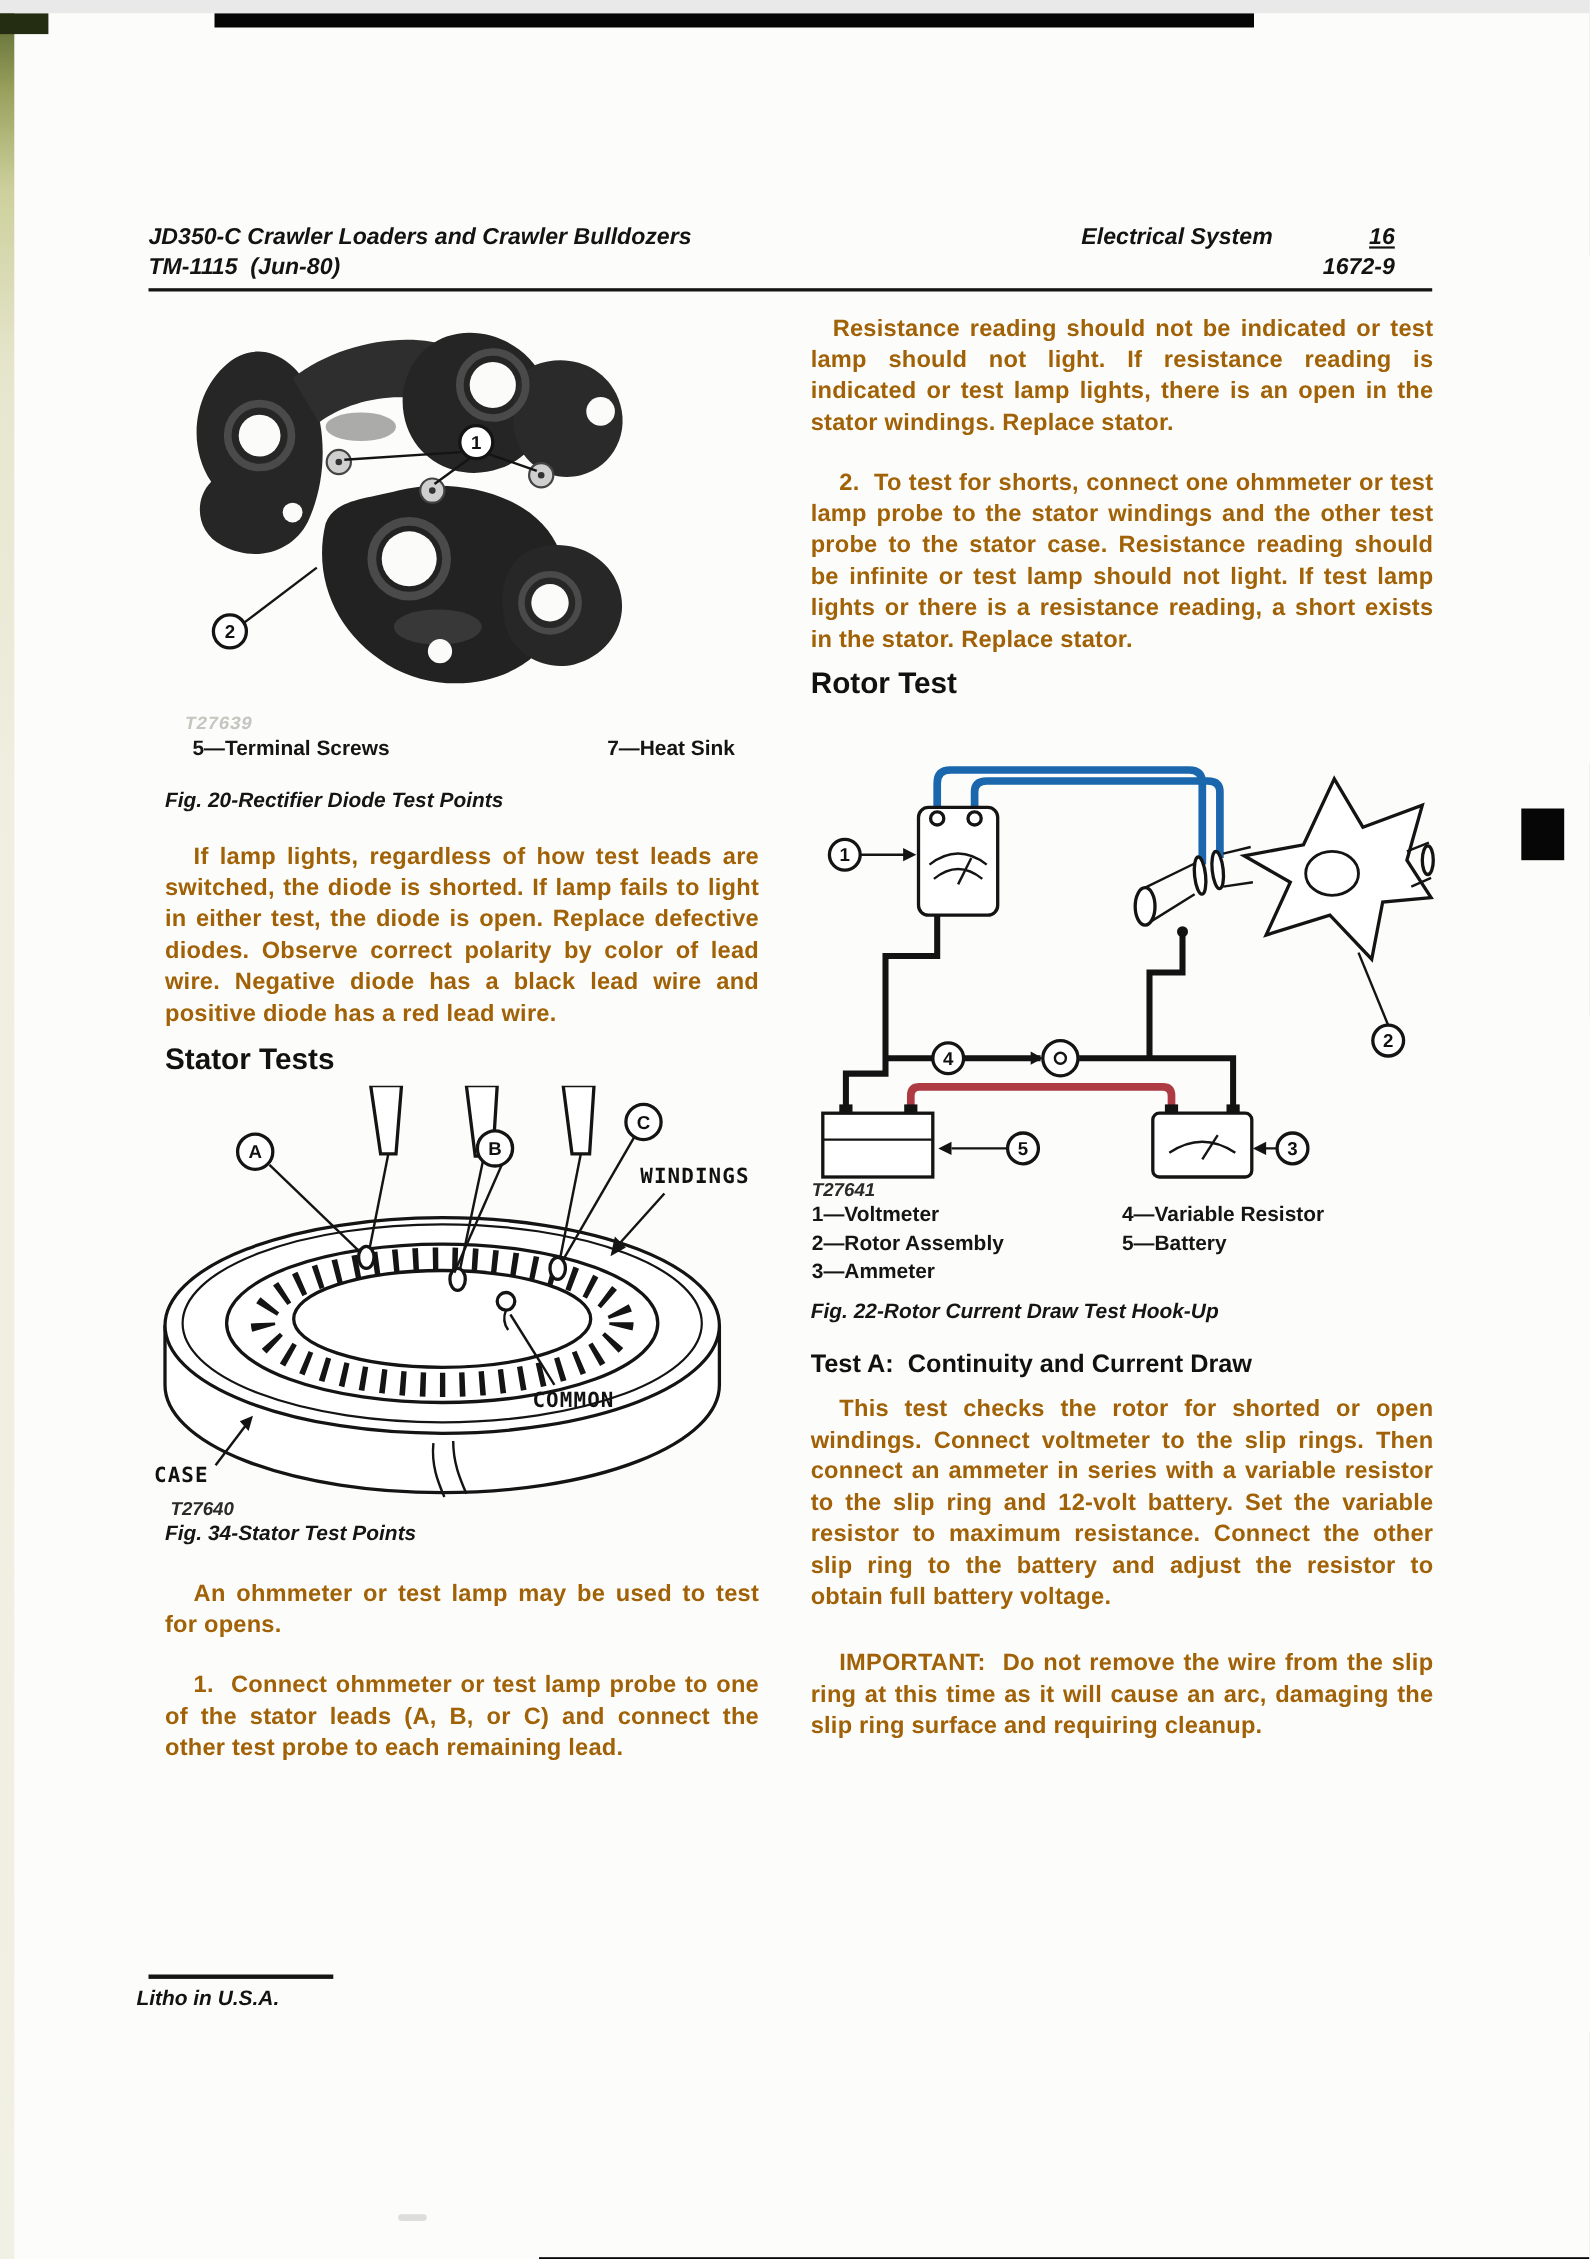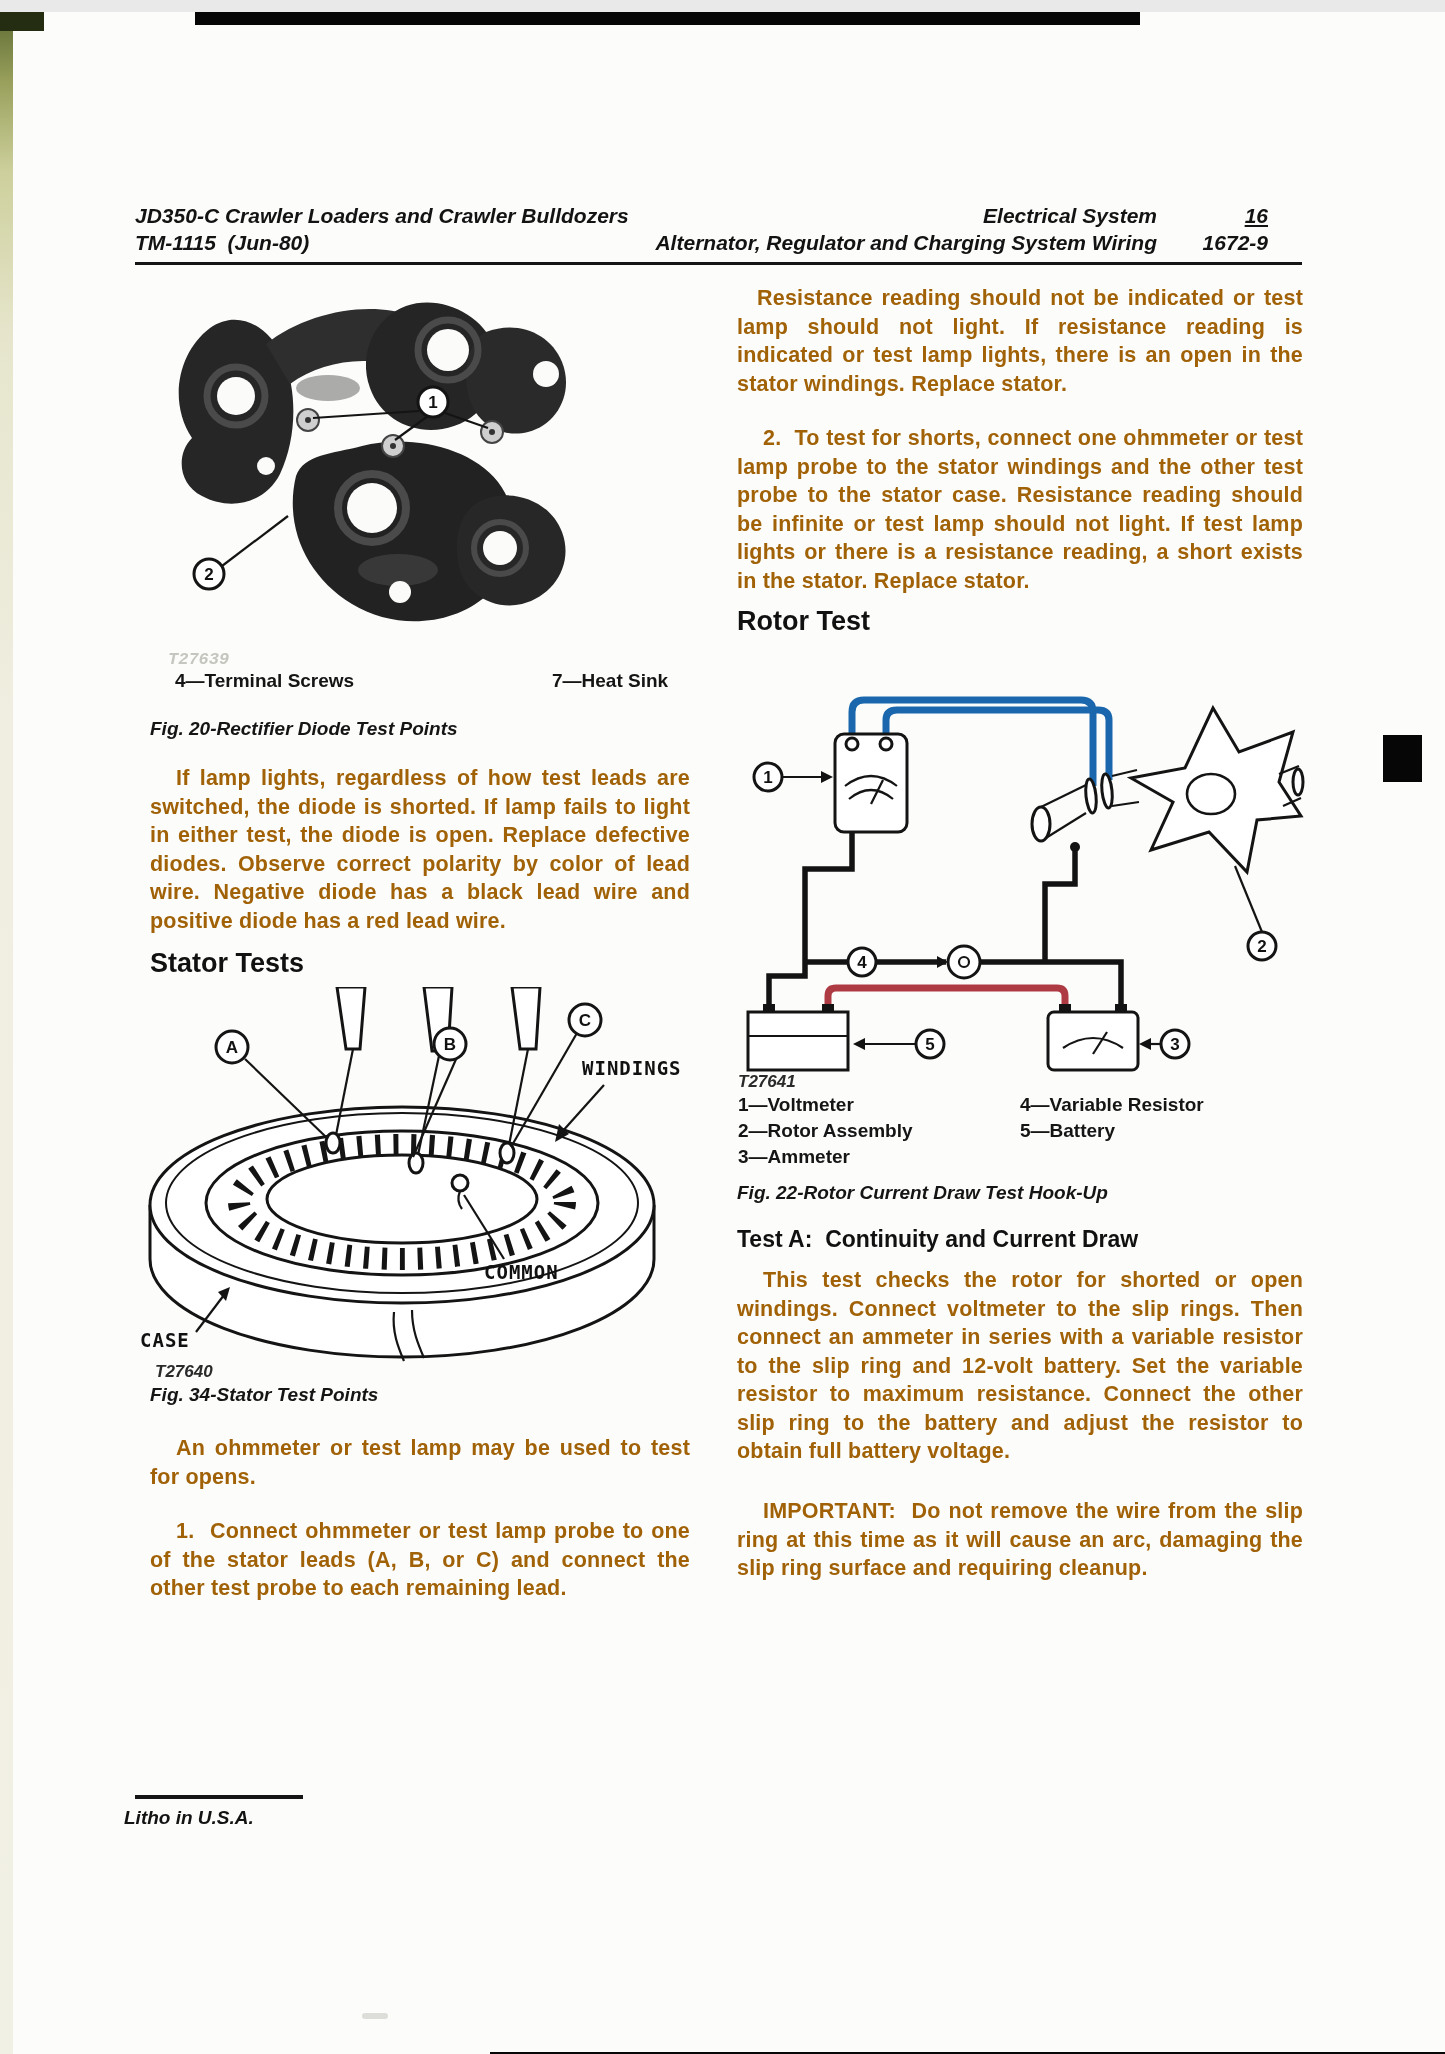--- a/index.html
+++ b/index.html
@@ -40,21 +40,20 @@
   <div class="abs corner" style="left:0;top:0;width:44px;height:19px;"></div>
   <div class="abs bar" style="left:195px;top:0;width:945px;height:13px;"></div>
   <div class="abs bar" style="left:1383px;top:723px;width:39px;height:47px;"></div>
   <div class="abs bar" style="left:490px;top:2040px;width:955px;height:14px;"></div>
   <div class="abs smudge" style="left:362px;top:2001px;width:26px;height:6px;"></div>
 
   <div class="abs hd" style="left:135px;top:192px;">JD350-C Crawler Loaders and Crawler Bulldozers</div>
   <div class="abs hd" style="left:700px;top:192px;width:457px;text-align:right;">Electrical System</div>
   <div class="abs hd" style="left:1180px;top:192px;width:88px;text-align:right;text-decoration:underline;">16</div>
   <div class="abs hd" style="left:135px;top:219px;">TM-1115&nbsp; (Jun-80)</div>
-  <div class="abs hd" style="left:600px;top:219px;width:557px;text-align:right;">Alternator, Regulator and Charging System Wiring</div>
   <div class="abs hd" style="left:1180px;top:219px;width:88px;text-align:right;">1672-9</div>
   <div class="abs rule" style="left:135px;top:250px;width:1167px;height:3px;"></div>
 
   <svg class="abs" style="left:148px;top:258px;" width="480" height="390" viewBox="0 0 480 390">
     <g>
       <path d="M62,58 C30,82 20,132 44,168 C28,184 30,214 54,226 C84,242 118,232 132,204 C148,170 150,124 136,90 C122,56 90,38 62,58 Z" fill="#262626"></path>
       <path d="M118,74 C158,42 222,30 264,46 L254,98 C218,84 172,92 142,114 Z" fill="#2e2e2e"></path>
       <path d="M258,36 C226,48 210,84 222,118 C234,152 272,168 306,156 C340,145 358,108 346,76 C334,44 292,24 258,36 Z" fill="#252525"></path>
       <path d="M338,62 C368,50 402,62 414,92 C426,122 410,154 380,162 C352,169 326,152 320,124 C315,100 320,72 338,62 Z" fill="#2a2a2a"></path>
       <path d="M148,206 C136,256 158,306 204,334 C246,360 304,356 338,326 C372,296 376,246 350,212 C322,176 260,164 214,176 C184,184 156,184 148,206 Z" fill="#222222"></path>
@@ -89,21 +88,21 @@
       <text class="co" x="285" y="138" text-anchor="middle">1</text>
     </g>
     <g>
       <line class="ln" x1="74" y1="296" x2="140" y2="246"></line>
       <circle class="pk" cx="61" cy="304" r="15" stroke-width="2.6"></circle>
       <text class="co" x="61" y="310" text-anchor="middle">2</text>
     </g>
   </svg>
 
   <div class="abs pid faint" style="left:168px;top:638px;font-family:Liberation Mono, monospace;">T27639</div>
-  <div class="abs leg" style="left:175px;top:656px;">4—Terminal Screws</div>
+  <div class="abs leg" style="left:175px;top:656px;">5—Terminal Screws</div>
   <div class="abs leg" style="left:552px;top:656px;">7—Heat Sink</div>
   <div class="abs cap" style="left:150px;top:706px;width:540px;">Fig. 20-Rectifier Diode Test Points</div>
 
   <p class="abs bp" style="left:150px;top:752px;width:540px;margin:0;">If lamp lights, regardless of how test leads are switched, the diode is shorted. If lamp fails to light in either test, the diode is open. Replace defective diodes. Observe correct polarity by color of lead wire. Negative diode has a black lead wire and positive diode has a red lead wire.</p>
 
   <div class="abs h1" style="left:150px;top:936px;">Stator Tests</div>
 
   <svg class="abs" style="left:112px;top:975px;" width="600" height="390" viewBox="0 0 600 390">
     <g>
       <path class="pk" d="M38,218 L38,272 A252,98 0 0 0 542,272 L542,218" stroke-width="3.2"></path>

